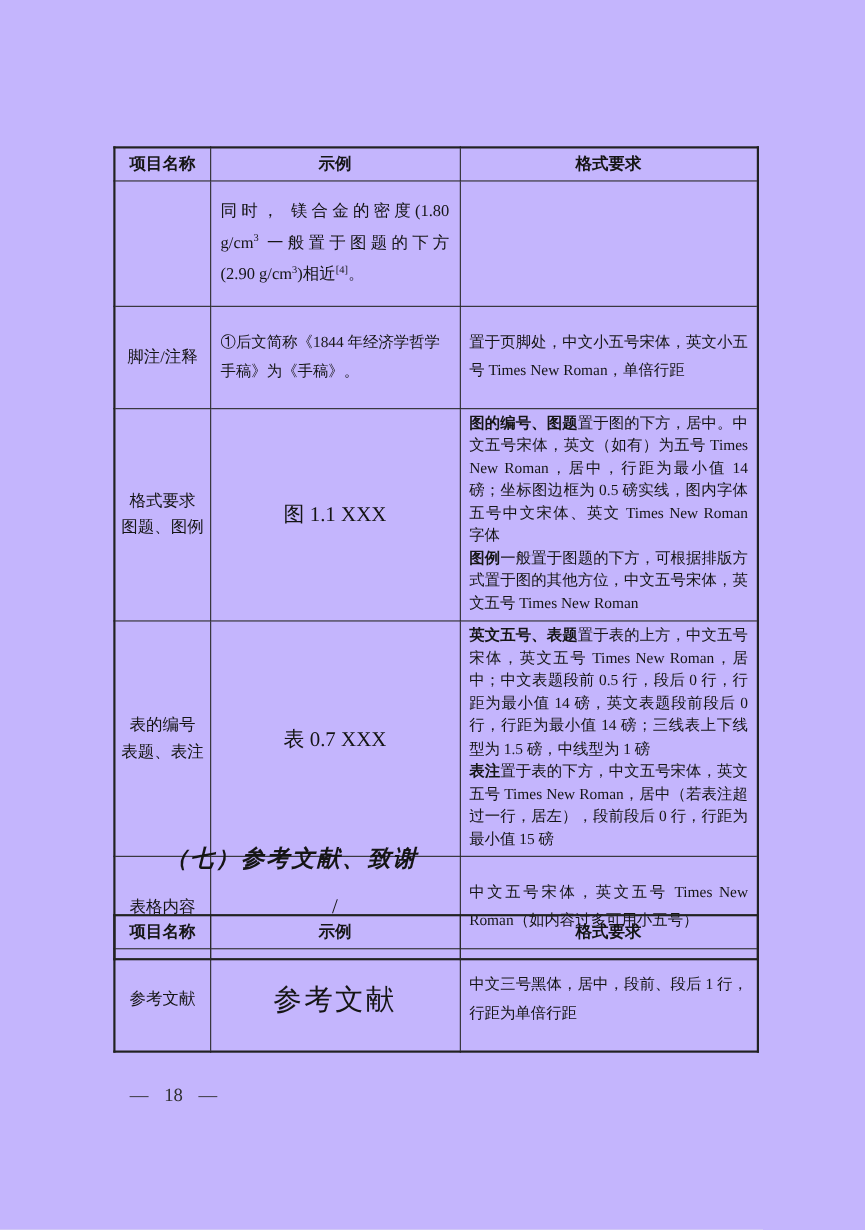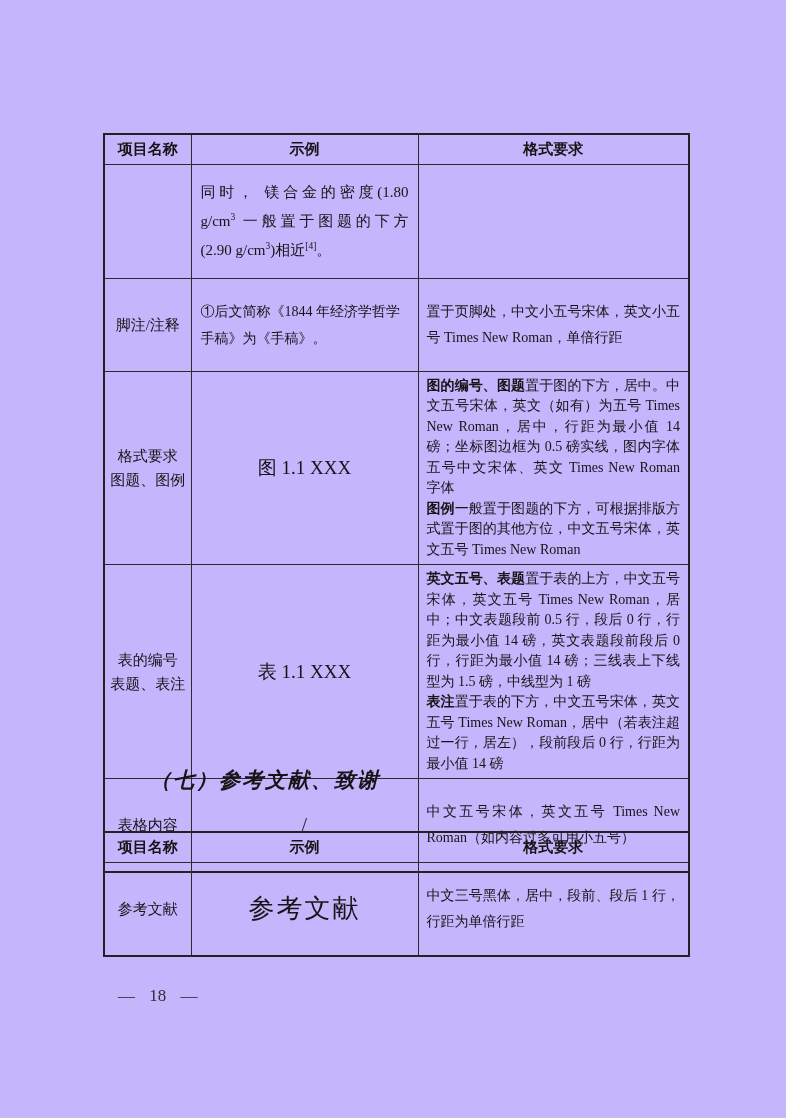--- a/index.html
+++ b/index.html
@@ -148,24 +148,24 @@
 图题、图例</td>
       <td class="cell-example">图 1.1 XXX</td>
       <td class="cell-req-long">
         <b class="term">图的编号、图题</b><span>置于图的下方，居中。中文五号宋体，英文（如有）为五号 Times New Roman，居中，行距为最小值 14 磅；坐标图边框为 0.5 磅实线，图内字体五号中文宋体、英文 Times New Roman 字体</span><br>
         <b class="term">图例</b><span>一般置于图题的下方，可根据排版方式置于图的其他方位，中文五号宋体，英文五号 Times New Roman</span>
       </td>
     </tr>
     <tr class="h210">
       <td class="cell-item">表的编号
 表题、表注</td>
-      <td class="cell-example">表 1.1 XXX</td>
+      <td class="cell-example">表 0.7 XXX</td>
       <td class="cell-req-long">
         <b class="term">英文五号、表题</b><span>置于表的上方，中文五号宋体，英文五号 Times New Roman，居中；中文表题段前 0.5 行，段后 0 行，行距为最小值 14 磅，英文表题段前段后 0 行，行距为最小值 14 磅；三线表上下线型为 1.5 磅，中线型为 1 磅</span><br>
-        <b class="term">表注</b><span>置于表的下方，中文五号宋体，英文五号 Times New Roman，居中（若表注超过一行，居左），段前段后 0 行，行距为最小值 14 磅</span>
+        <b class="term">表注</b><span>置于表的下方，中文五号宋体，英文五号 Times New Roman，居中（若表注超过一行，居左），段前段后 0 行，行距为最小值 15 磅</span>
       </td>
     </tr>
     <tr class="h60">
       <td class="cell-item">表格内容</td>
       <td class="cell-example">/</td>
       <td class="cell-req">中文五号宋体，英文五号 Times New Roman（如内容过多可用小五号）</td>
     </tr>
   </tbody>
     </table>
 

